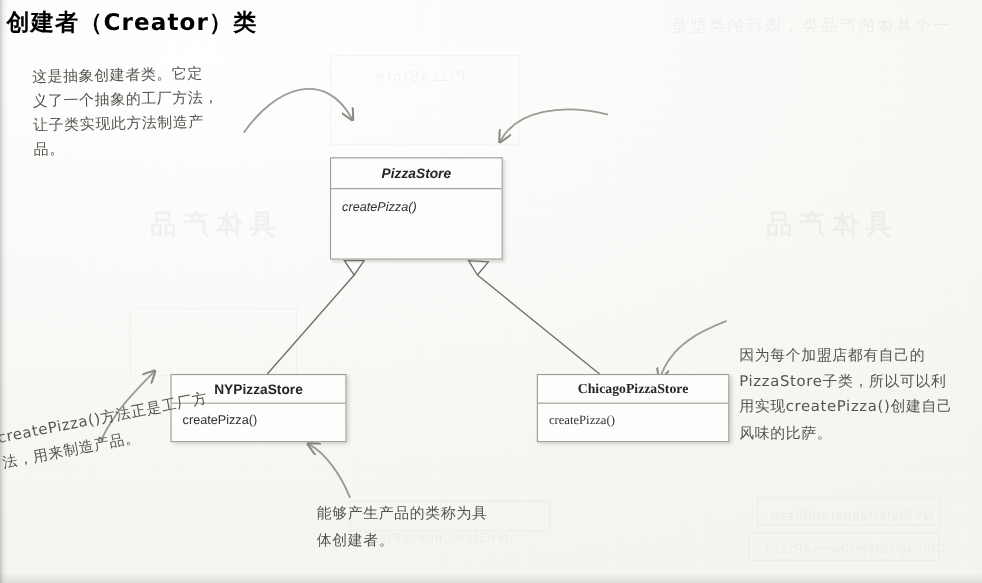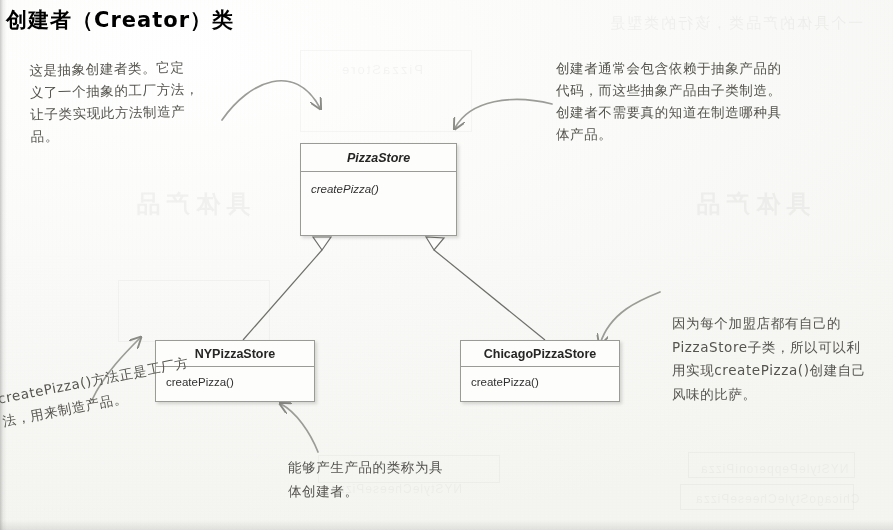--- a/index.html
+++ b/index.html
@@ -193,36 +193,32 @@
     </div>
   </div>
 
   <div class="uml-box" style="left:155px; top:340px; width:160px; height:62px;">
     <div class="uml-title" style="height:26px;">NYPizzaStore</div>
     <div class="uml-body" style="padding-top:5px;">
       <div class="uml-method">createPizza()</div>
     </div>
   </div>
 
-  <div class="uml-box" style="left:460px; top:340px; width:160px; height:62px;">
+  <div class="uml-box" style="left:488px; top:340px; width:175px; height:62px;font-family:Liberation Serif, serif;">
     <div class="uml-title" style="height:26px;">ChicagoPizzaStore</div>
     <div class="uml-body" style="padding-top:5px;">
       <div class="uml-method">createPizza()</div>
     </div>
   </div>
 
   <div class="hand" style="left:30px; top:58px; width:215px; transform:rotate(-1.2deg);">这是抽象创建者类。它定
 义了一个抽象的工厂方法，
 让子类实现此方法制造产
 品。</div>
 
-  <div class="hand" style="left:556px; top:58px; width:330px;">创建者通常会包含依赖于抽象产品的
-代码，而这些抽象产品由子类制造。
-创建者不需要真的知道在制造哪种具
-体产品。</div>
 
   <div class="hand" style="left:672px; top:312px; width:225px; line-height:1.75;">因为每个加盟店都有自己的
 PizzaStore子类，所以可以利
 用实现createPizza()创建自己
 风味的比萨。</div>
 
   <div class="hand" style="left:-4px; top:388px; width:230px; transform:rotate(-11deg); transform-origin:left top; line-height:1.7;">createPizza()方法正是工厂方
 法，用来制造产品。</div>
 
   <div class="hand" style="left:288px; top:456px; width:230px; line-height:1.75;">能够产生产品的类称为具

